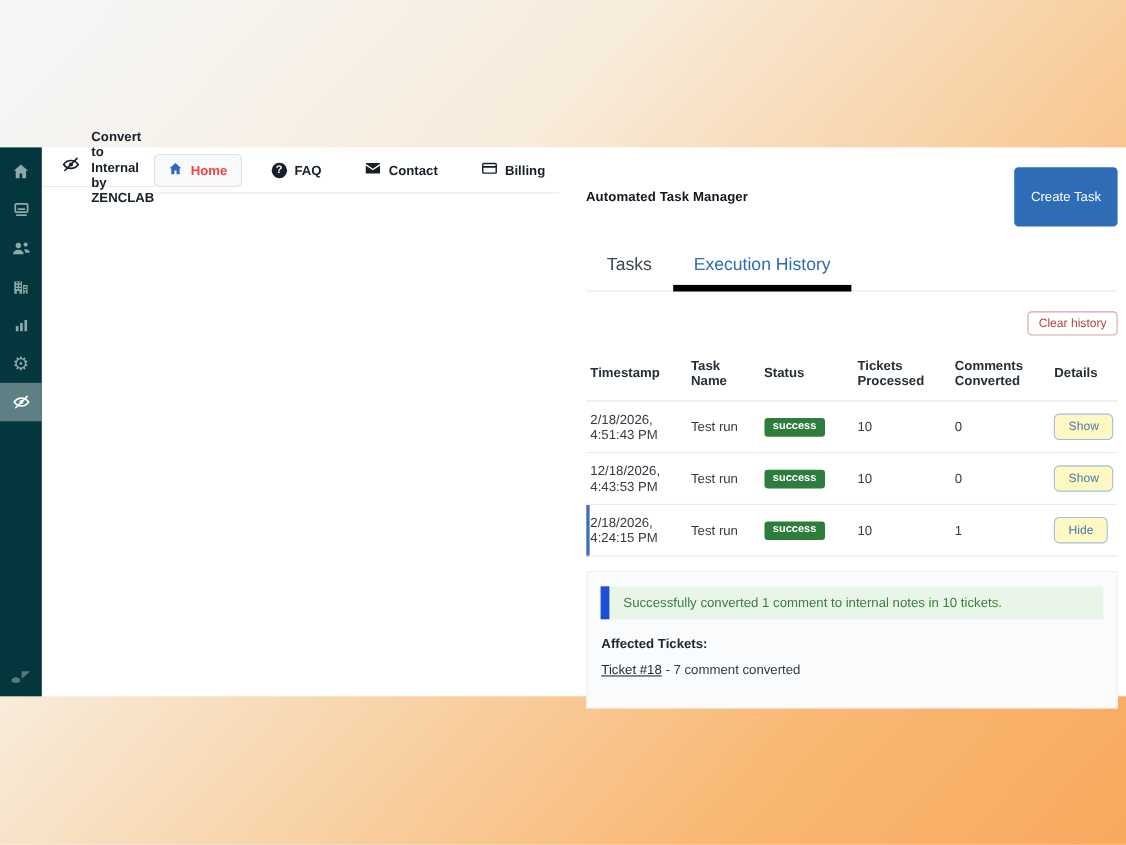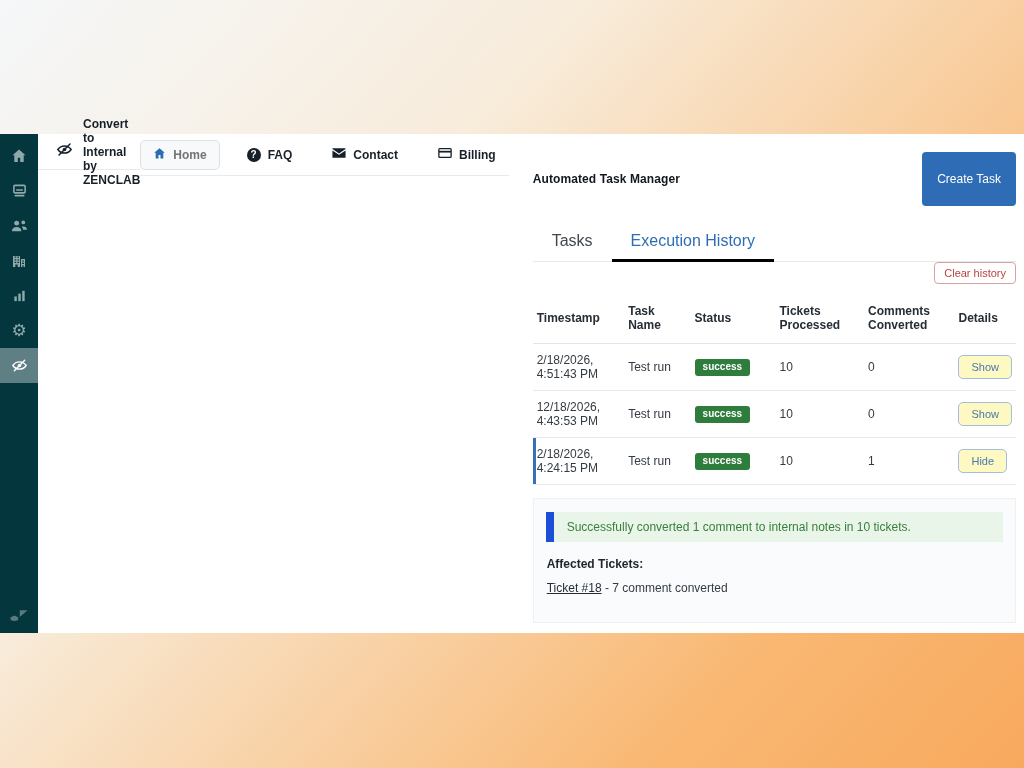--- a/index.html
+++ b/index.html
@@ -42,21 +42,21 @@
 
   .navbar {
     height:42px; flex:0 0 42px; border-bottom:1px solid #e8eaec;
     display:flex; align-items:center; justify-content:center; gap:14px;
   }
   .nav-item {
     display:flex; align-items:center; gap:7px; font-size:12px; font-weight:600;
     color:#172029; padding:6px 12px; cursor:pointer; border:1px solid transparent;
   }
   .nav-item.active {
-    background:#f8f9fa; border:1px solid #dde1e4; border-radius:5px; color:#737373;
+    background:#f8f9fa; border:1px solid #dde1e4; border-radius:5px; color:#ef4444;
   }
   .q-icon {
     width:14px; height:14px; border-radius:50%; background:#172029; color:#fff;
     font-size:10px; font-weight:bold; display:flex; align-items:center; justify-content:center;
   }
 
   
   .content { flex:1; padding:18px 8px 0 24px; position:relative; }
 
   .page-head { display:flex; justify-content:space-between; align-items:center; }
@@ -64,23 +64,23 @@
   .btn-primary {
     background:#2e6cb5; color:#fff; border:none; border-radius:4px;
     font-size:12px; font-family:inherit; padding:20px 15px; cursor:pointer;
   }
 
   .tabs { display:flex; margin-top:18px; border-bottom:1px solid #e8eaec; }
   .tab {
     font-size:16px; color:#40484f; padding:8px 19px 9px; cursor:pointer;
     border-bottom:2px solid transparent; margin-bottom:-1px;
   }
-  .tab.active { color:#2e6cb5; border-bottom:3px solid #000000; }
-
-  .toolbar-right { display:flex; justify-content:flex-end; }
+  .tab.active { color:#2e6cb5; border-bottom:6px solid #000000; }
+
+  .toolbar-right { display:flex; justify-content:flex-end; margin-top:18px; }
   .btn-danger-outline {
     background:#fff; border:1px solid #d7a3a1; color:#b8433d; border-radius:4px;
     font-size:11px; font-family:inherit; padding:4px 9px; cursor:pointer;
   }
 
   
   table.history { width:100%; border-collapse:collapse; margin-top:14px; font-size:12px; }
   table.history th {
     text-align:left; font-weight:bold; color:#252e37; padding:6px 4px 11px 4px;
     border-bottom:1px solid #e3e6e9; font-size:12px;

